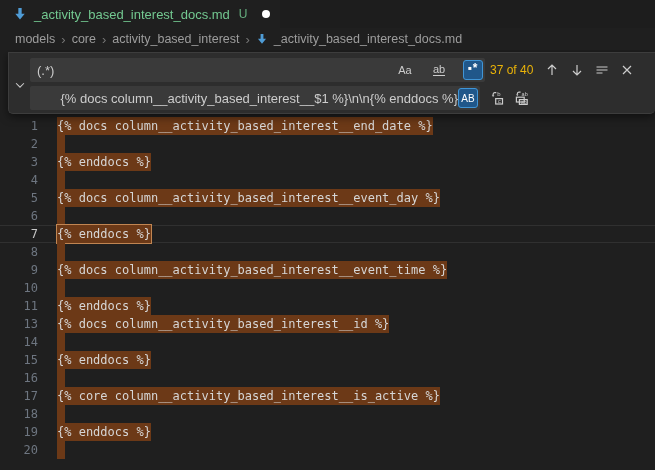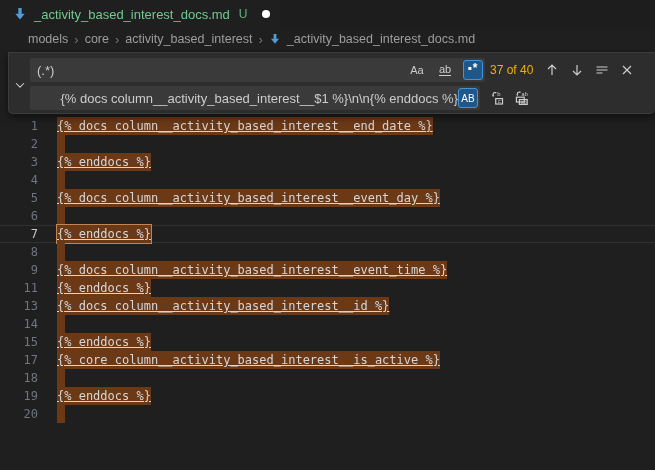--- a/index.html
+++ b/index.html
@@ -18,42 +18,42 @@
     display:flex; align-items:center; padding:0 10px 0 13px; gap:7px;
     background:#1f1f1f; max-width:300px;
   }
   .tab-filename { font-size:13px; color:var(--git-green); white-space:nowrap; }
   .git-badge { font-size:12px; color:var(--git-green); opacity:.85; margin-left:2px; }
   .dirty-dot { width:8px; height:8px; border-radius:50%; background:#ffffff; margin-left:7px; }
   .file-icon { display:inline-flex; width:14px; height:14px; }
   .file-icon svg { width:100%; height:100%; }
   
   .breadcrumbs {
-    height:22px; display:flex; align-items:center; padding-left:28px; gap:6px;
+    height:22px; display:flex; align-items:center; padding-left:15px; gap:6px;
     font-size:12.5px; color:#9d9d9d; background:#1f1f1f;
   }
   .crumb { white-space:nowrap; }
   .crumb-sep { color:#767676; font-size:13px; }
   .breadcrumbs .file-icon { width:12px; height:12px; }
   
   .editor { position:relative; height:420px; background:#1f1f1f; overflow:hidden; }
   .lines { position:absolute; top:67px; left:0; right:0; }
   .line-row {
     position:relative; height:18px;
     font-family:"DejaVu Sans Mono","Liberation Mono",monospace;
     font-size:12px; line-height:18px; color:#d6d6d6; white-space:pre;
   }
   .line-row.current-row { box-shadow: inset 0 1px 0 #303030, inset 0 -1px 0 #303030; }
   .line-num {
     position:absolute; left:0; top:0; width:38px; text-align:right;
     color:#6e7681; font-size:12px;
   }
   .current-row .line-num { color:#c6c6c6; }
   .line-text { position:absolute; left:57px; top:0; }
-  .hl { display:inline-block; height:18px; background:var(--match-bg);text-decoration:underline; }
+  .hl { display:inline-block; height:18px; background:var(--match-bg); }
   .hl.empty-match { width:8px; }
   .hl.current-match { outline:1px solid var(--cur-border); }
   
   .find-widget {
     position:absolute; top:2px; left:8px; right:0; height:62px;
     background:#2d2d2d; border:1px solid #3d3d3d; border-right:none;
     border-radius:0 0 5px 5px;
     box-shadow:0 3px 8px rgba(0,0,0,.5);
     z-index:10;
   }
@@ -63,21 +63,21 @@
   }
   .fw-input {
     position:absolute; height:24px; background:#3a3a3a; border-radius:2px;
     display:flex; align-items:center; padding-left:7px; overflow:hidden;
   }
   .find-input { left:21px; top:5px; width:455px; }
   .replace-input { left:21px; top:33px; width:450px;text-align:right; }
   .fw-value {
     flex:1; font-size:13px; color:#cccccc; white-space:pre; overflow:hidden;
   }
-  .opt-group { display:flex; gap:8px; margin-right:2px; flex:none; }
+  .opt-group { display:flex; gap:14px; margin-right:2px; flex:none; }
   .opt {
     min-width:20px; height:20px; display:flex; align-items:center; justify-content:center;
     border-radius:3px; font-size:11px; color:#cccccc; border:1px solid transparent;
     cursor:pointer; padding:0 2px;
   }
   .opt.active { background:var(--accent-bg); border-color:var(--accent-border); color:#ffffff; }
   .opt .underlined { border-bottom:1px solid #cccccc; line-height:11px; }
   .opt.regex-opt { font-size:12px; letter-spacing:1px; font-weight:bold; padding-bottom:4px; }
   .results { position:absolute; left:481px; top:5px; height:24px; display:flex; align-items:center; font-size:12px; color:#eab308; white-space:nowrap; }
   .nav-group { position:absolute; right:18px; top:5px; height:24px; display:flex; gap:5px; align-items:center; }
@@ -126,24 +126,26 @@
   <div class="lines" id="lines">
       <div class="line-row"><div class="line-num">1</div><div class="line-text"><span class="hl">{% docs column__activity_based_interest__end_date %}</span></div></div>
       <div class="line-row"><div class="line-num">2</div><div class="line-text"><span class="hl empty-match"></span></div></div>
       <div class="line-row"><div class="line-num">3</div><div class="line-text"><span class="hl">{% enddocs %}</span></div></div>
       <div class="line-row"><div class="line-num">4</div><div class="line-text"><span class="hl empty-match"></span></div></div>
       <div class="line-row"><div class="line-num">5</div><div class="line-text"><span class="hl">{% docs column__activity_based_interest__event_day %}</span></div></div>
       <div class="line-row"><div class="line-num">6</div><div class="line-text"><span class="hl empty-match"></span></div></div>
       <div class="line-row current-row"><div class="line-num">7</div><div class="line-text"><span class="hl current-match">{% enddocs %}</span></div></div>
       <div class="line-row"><div class="line-num">8</div><div class="line-text"><span class="hl empty-match"></span></div></div>
       <div class="line-row"><div class="line-num">9</div><div class="line-text"><span class="hl">{% docs column__activity_based_interest__event_time %}</span></div></div>
+      <div class="line-row"><div class="line-num">10</div><div class="line-text"><span class="hl empty-match"></span></div></div>
       <div class="line-row"><div class="line-num">11</div><div class="line-text"><span class="hl">{% enddocs %}</span></div></div>
       <div class="line-row"><div class="line-num">13</div><div class="line-text"><span class="hl">{% docs column__activity_based_interest__id %}</span></div></div>
       <div class="line-row"><div class="line-num">14</div><div class="line-text"><span class="hl empty-match"></span></div></div>
       <div class="line-row"><div class="line-num">15</div><div class="line-text"><span class="hl">{% enddocs %}</span></div></div>
+      <div class="line-row"><div class="line-num">16</div><div class="line-text"><span class="hl empty-match"></span></div></div>
       <div class="line-row"><div class="line-num">17</div><div class="line-text"><span class="hl">{% core column__activity_based_interest__is_active %}</span></div></div>
       <div class="line-row"><div class="line-num">18</div><div class="line-text"><span class="hl empty-match"></span></div></div>
       <div class="line-row"><div class="line-num">19</div><div class="line-text"><span class="hl">{% enddocs %}</span></div></div>
       <div class="line-row"><div class="line-num">20</div><div class="line-text"><span class="hl empty-match"></span></div></div>
     </div>
 
   <div class="find-widget">
 
     <div class="toggle-replace">
       <svg width="14" height="14" viewBox="0 0 16 16">

